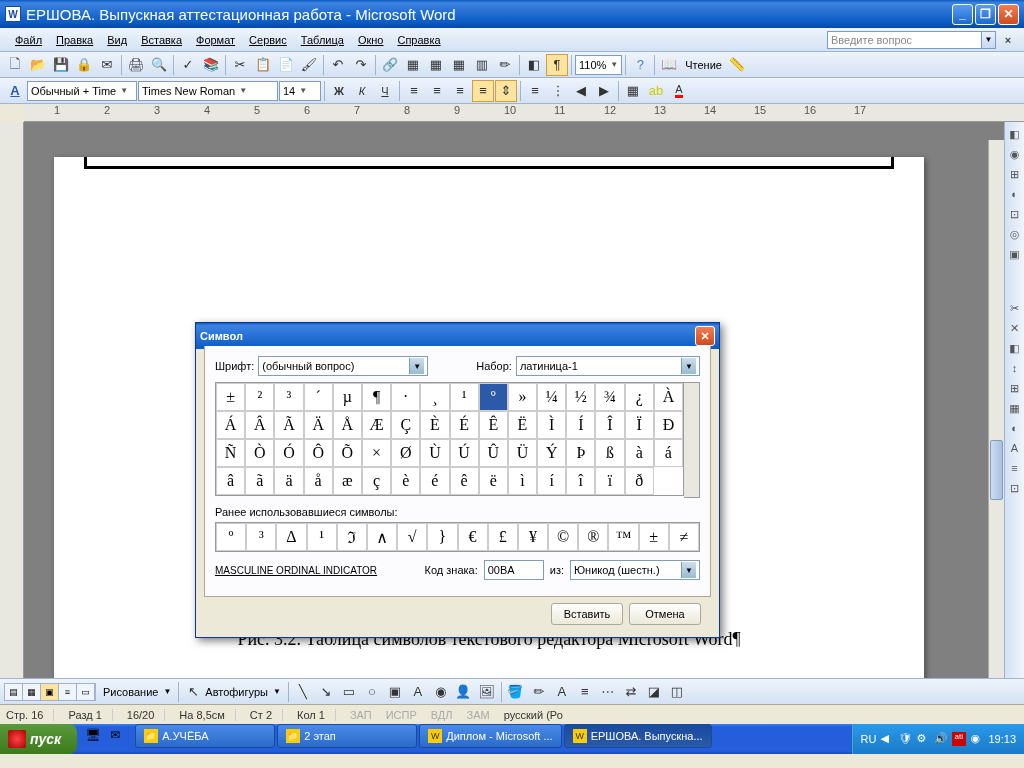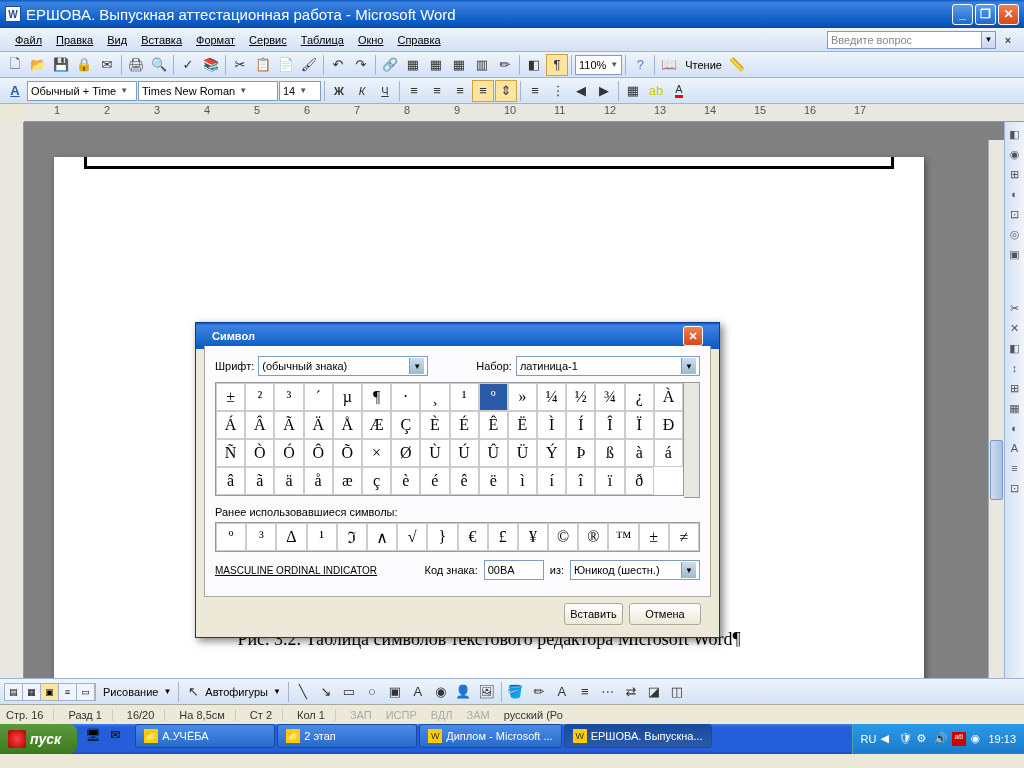--- a/index.html
+++ b/index.html
@@ -35,21 +35,21 @@
 .page .prev-bottom { height:12px; border:3px solid #000; border-top:none; margin:0 30px; }
 .page .caption { text-align:center; font-family:'Times New Roman',serif; font-size:18px; margin-top:460px; }
 
 .right-tools { position:absolute; right:0; top:0; width:20px; height:100%; background:linear-gradient(to left,#f0f4fc,#d4e2f4); border-left:1px solid #a0b4d0; display:flex; flex-direction:column; align-items:center; padding-top:4px; gap:4px; }
 .right-tools .rt { width:16px; height:16px; font-size:11px; display:flex; align-items:center; justify-content:center; color:#555; }
 
 .scroll-v { position:absolute; right:20px; top:18px; width:16px; bottom:0; background:#e8e8e0; border-left:1px solid #aaa; }
 .scroll-v .thumb { position:absolute; left:1px; right:1px; top:300px; height:60px; background:linear-gradient(to right,#d0dcf0,#a8c0e0); border:1px solid #7a9cc6; border-radius:2px; }
 
 .dialog { position:absolute; left:195px; top:200px; width:525px; background:#ece9d8; border:1px solid #0a3a8c; box-shadow:3px 3px 8px rgba(0,0,0,0.5); z-index:100; }
-.dlg-title { height:26px; background:linear-gradient(to bottom,#0a5bc4,#3d82e0 10%,#0a5bc4); color:#fff; display:flex; align-items:center; padding:0 16px; font-weight:bold; font-size:12px; }
+.dlg-title { height:26px; background:linear-gradient(to bottom,#0a5bc4,#3d82e0 10%,#0a5bc4); color:#fff; display:flex; align-items:center; padding:0 4px; font-weight:bold; font-size:12px; }
 .dlg-title .spacer { flex:1; }
 .dlg-close { width:20px; height:20px; background:linear-gradient(to bottom,#f08050,#d04a20); border:1px solid #fff; border-radius:3px; display:flex; align-items:center; justify-content:center; color:#fff; font-weight:bold; }
 .dlg-body { padding:6px 8px 10px; }
 .tabs { display:flex; border-bottom:1px solid #aca899; margin-bottom:8px; }
 .tab { padding:4px 10px; border:1px solid #aca899; background:#ece9d8; margin-right:2px; border-radius:3px 3px 0 0; position:relative; }
 .tab.active { background:#fcfcfe; border-bottom:1px solid #fcfcfe; top:1px; }
 .tab-content { background:#fcfcfe; border:1px solid #aca899; border-top:none; padding:10px; margin-top:-9px; }
 .row { display:flex; align-items:center; margin-bottom:6px; gap:4px; }
 .row label { }
 .dlg-select { height:20px; border:1px solid #7f9db9; background:#fff; padding:0 3px; display:flex; align-items:center; flex:1; }
@@ -245,21 +245,21 @@
     <div class="dlg-title">
       <span>Символ</span>
       <span class="spacer"></span>
       <div class="dlg-close">✕</div>
     </div>
     <div class="dlg-body">
       <div class="tab-content">
         <div class="row">
           <label>Шрифт:</label>
           <div class="dlg-select" style="max-width:170px">
-              <span>(обычный знака)</span>
+              <span>(обычный вопрос)</span>
               <span class="arrow">▼</span>
             </div>
           <span style="width:40px"></span>
           <label>Набор:</label>
           <div class="dlg-select">
               <span>латиница-1</span>
               <span class="arrow">▼</span>
             </div>
         </div>
         <div class="grid-wrap">
@@ -355,21 +355,21 @@
           <label>Код знака:</label>
           <div class="txtin">00BA</div>
           <label>из:</label>
           <div class="dlg-select" style="flex:0 0 130px">
               <span>Юникод (шестн.)</span>
               <span class="arrow">▼</span>
             </div>
         </div>
       </div>
       <div class="dlg-footer">
-        <div class="btn" style="width:59px;justify-content:center">Вставить</div>
+        <div class="btn" style="width:72px;justify-content:center">Вставить</div>
         <div class="btn" style="width:72px;justify-content:center">Отмена</div>
       </div>
     </div>
   </div>
 </div>
 
 <div class="bottom-tools">
   <div class="view-btns">
     <div class="vb">▤</div>
     <div class="vb">▦</div>

